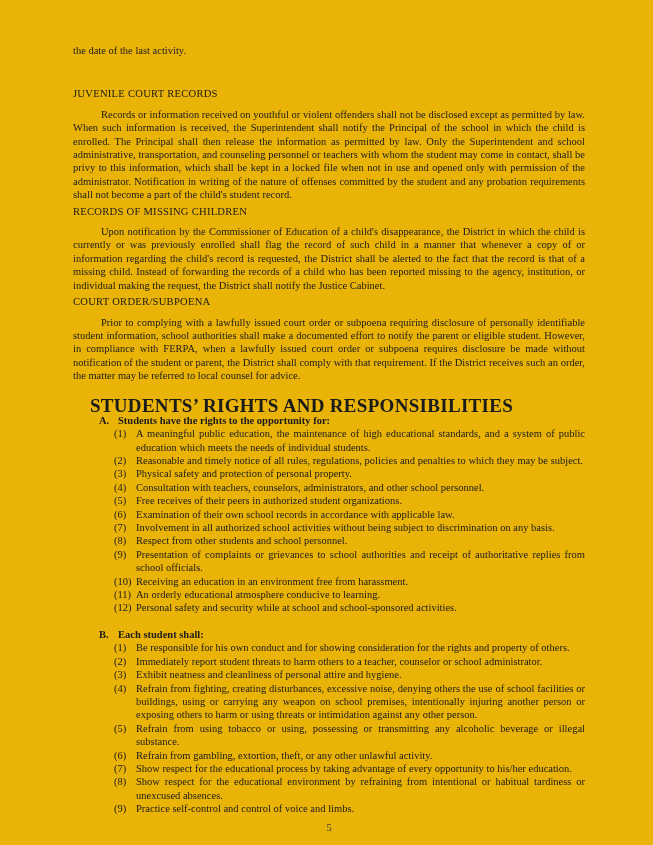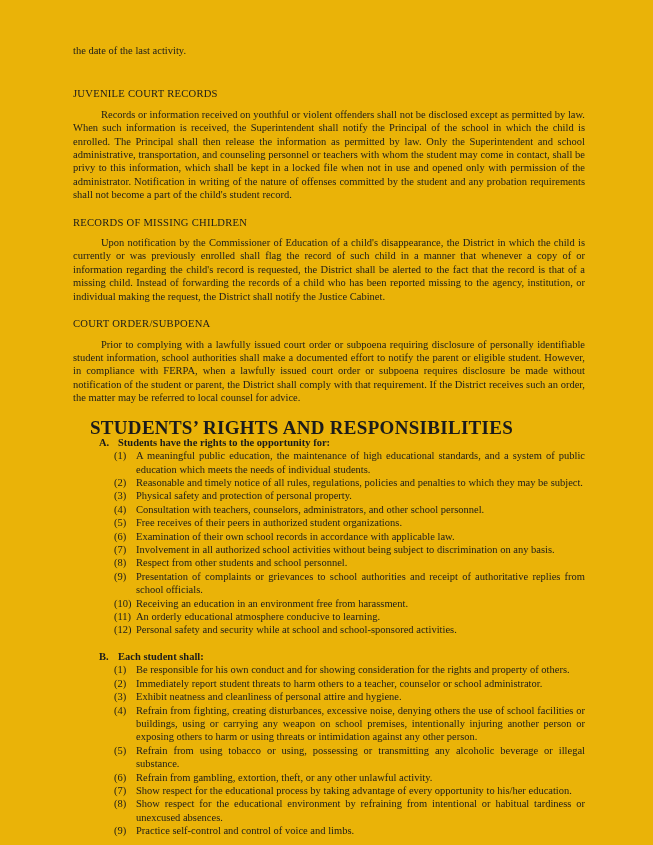--- a/index.html
+++ b/index.html
@@ -26,21 +26,21 @@
     letter-spacing: 0.25px;
     margin-top: 30px;
   }
   .section-heading + .para { margin-top: 7px; }
   .para {
     font-size: 10.5px;
     line-height: 13.4px;
     text-align: justify;
     text-indent: 28px;
   }
-  .para + .section-heading { margin-top: 14px; }
+  .para + .section-heading { margin-top: 3px; }
   .main-title {
     font-size: 19px;
     font-weight: bold;
     letter-spacing: 0.3px;
     margin-top: 15px;
     margin-left: 17px;
     line-height: 16px;
   }
   .subsection { margin-top: 0; }
   .subsection.gap { margin-top: 13px; }

